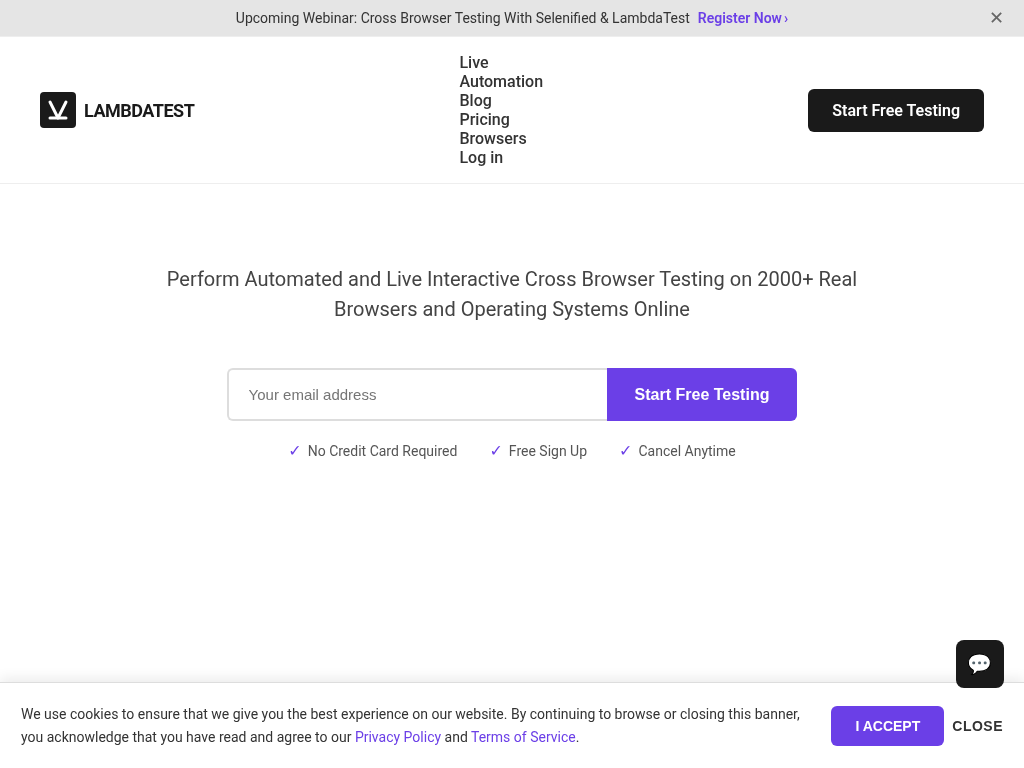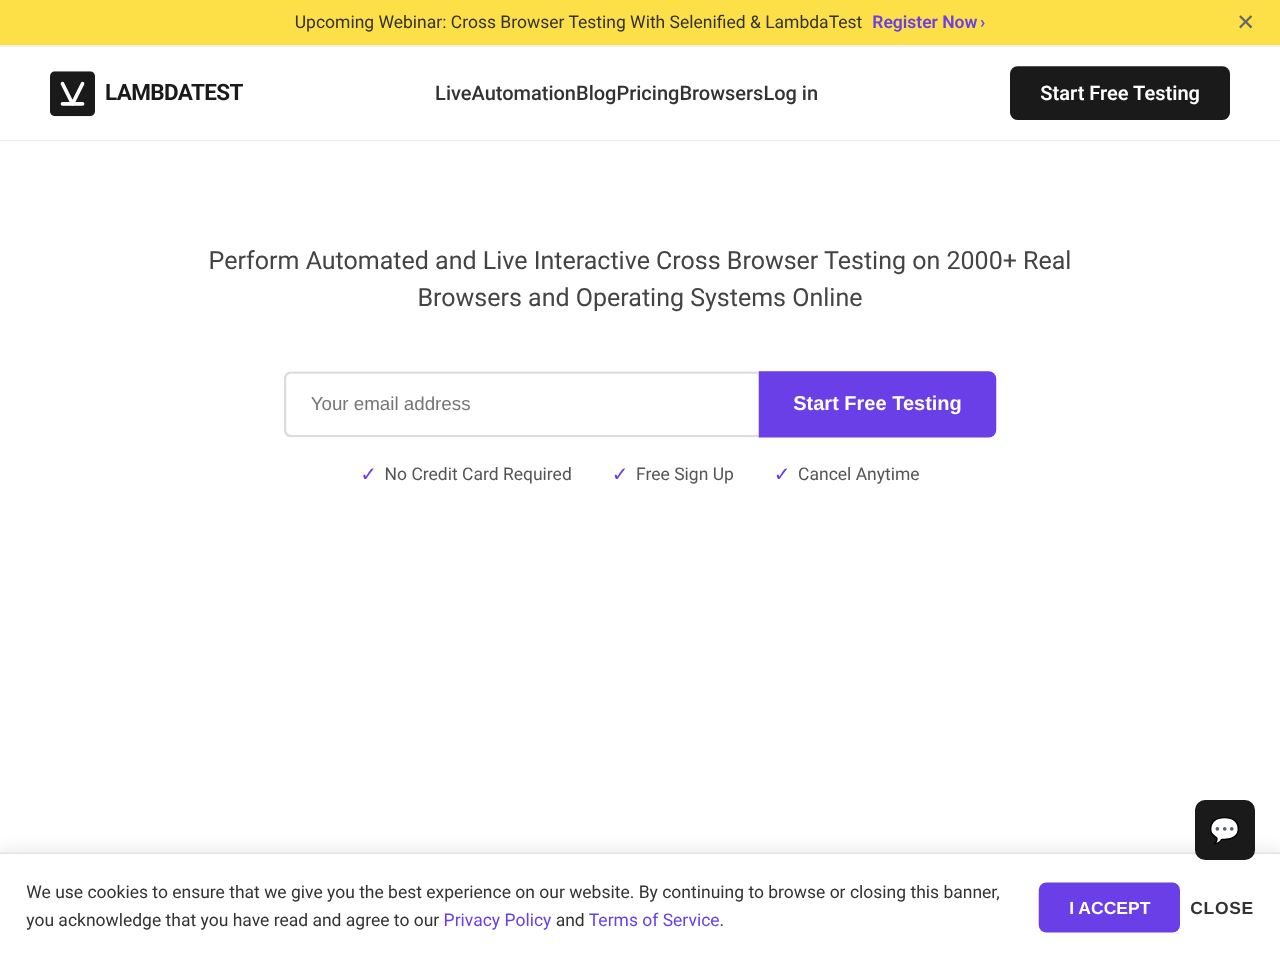--- a/index.html
+++ b/index.html
@@ -12,21 +12,21 @@
       font-family: -apple-system, BlinkMacSystemFont, 'Segoe UI', Roboto, sans-serif;
       background: #fff;
       width: 1024px;
       height: 768px;
       overflow: hidden;
       position: relative;
     }
 
     
     .announcement-bar {
-      background: #fde047;
+      background: #e5e5e5;
       border-bottom: 1px solid #eee;
       padding: 10px 20px;
       display: flex;
       align-items: center;
       justify-content: center;
       gap: 8px;
       font-size: 14px;
       color: #333;
       position: relative;
     }
@@ -76,20 +76,21 @@
       font-size: 18px;
       font-weight: 700;
       color: #1a1a1a;
       letter-spacing: -0.5px;
     }
 
     .nav-links {
       display: flex;
       align-items: flex-start;
       list-style: none;
+      flex-direction: column;
     }
 
     .nav-links a {
       text-decoration: none;
       color: #333;
       font-size: 16px;
       font-weight: 500;
     }
 
     .btn-start {

